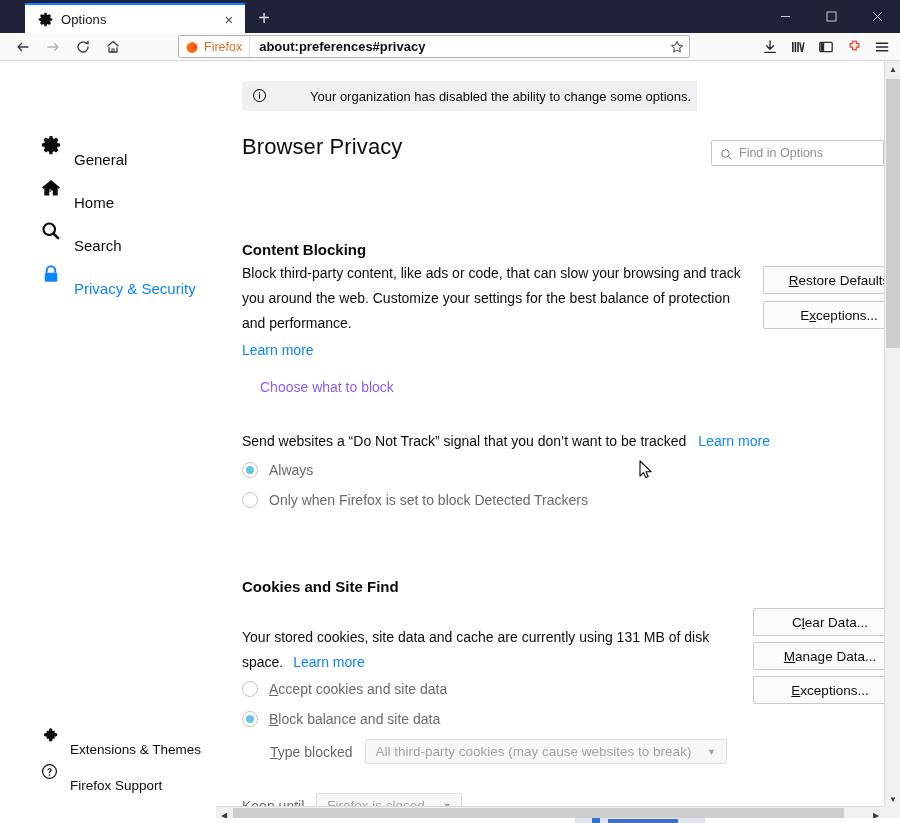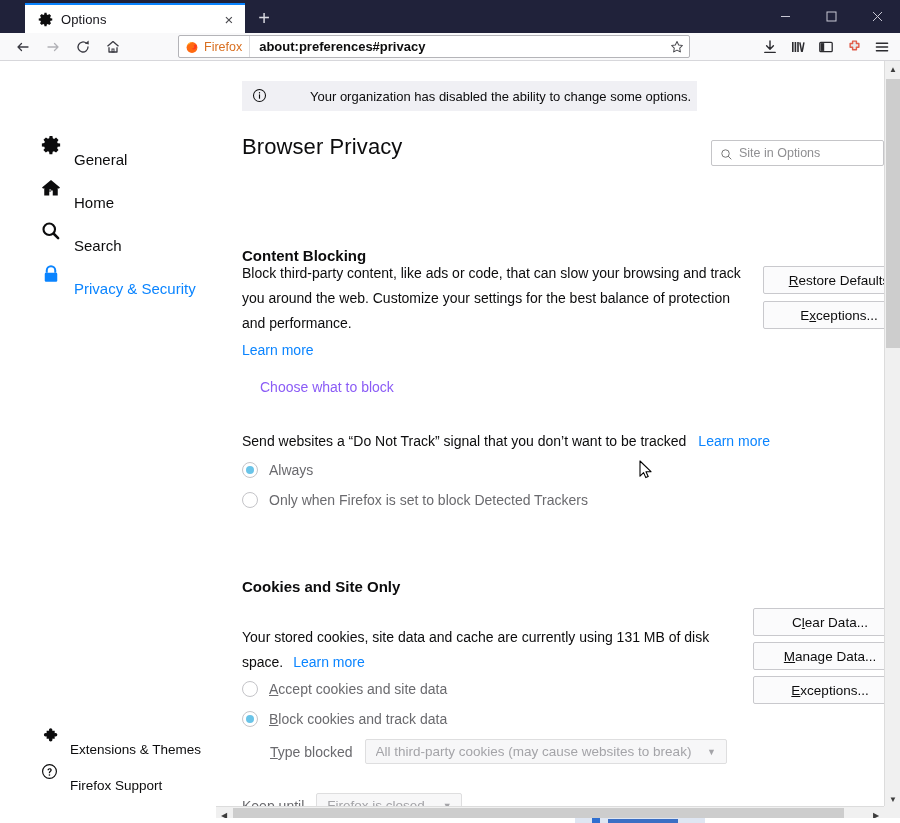--- a/index.html
+++ b/index.html
@@ -222,21 +222,21 @@
     font-size: 15px; font-weight: bold; color: #0c0c0d;
   }
   .body-text {
     font-size: 14px; color: #0c0c0d; line-height: 25px;
   }
   .link {
     font-size: 14px; color: #0a84ff; cursor: pointer;
   }
 
   
-  #cb-head { position: absolute; left: 0; top: 186px; }
+  #cb-head { position: absolute; left: 0; top: 180px; }
   #cb-desc {
     position: absolute; left: 0; top: 200px; width: 515px;
   }
   #cb-learn { position: absolute; left: 0; top: 281px; }
   #cb-choose {
     position: absolute; left: 18px; top: 318px;
     font-size: 14px; color: #8b5cf6;
   }
 
   .pref-btn {
@@ -534,21 +534,21 @@
         <span class="ntext">Your organization has disabled the ability to change some options.</span>
       </div>
 
       <div id="findbox">
         <span class="fmag">
           <svg width="13" height="13" viewBox="0 0 16 16">
               <circle cx="6.8" cy="6.8" r="4.6" fill="none" stroke="currentColor" stroke-width="1.2"></circle>
               <path stroke="currentColor" stroke-width="1.2" stroke-linecap="round" d="M10.3 10.3l3.3 3.3"></path>
             </svg>
         </span>
-        <span class="ftext">Site in Options</span>
+        <span class="ftext">Find in Options</span>
       </div>
 
       <div id="sidebar">
 
         <div class="side-item" style="top:68px">
           <span class="si-icon">
             <svg width="20" height="20" viewBox="0 0 16 16">
                 <path fill="currentColor" d="M8 5.3a2.7 2.7 0 100 5.4 2.7 2.7 0 000-5.4zm0 4a1.3 1.3 0 110-2.6 1.3 1.3 0 010 2.6z"></path>
                 <path fill="currentColor" d="M9.15.7H6.85l-.3 1.85-1.05.45L3.95 1.9 2 3.85l1.1 1.55-.45 1.05L.7 6.85v2.3l1.95.3.45 1.05L1.9 12.05 3.85 14l1.55-1.1 1.05.45.3 1.95h2.3l.3-1.95 1.05-.45L12.05 14 14 12.05l-1.1-1.55.45-1.05 1.95-.3v-2.3l-1.95-.3-.45-1.05L14 3.95 12.05 2l-1.55 1.1-1.05-.45z"></path>
               </svg>
@@ -628,21 +628,21 @@
 
         <div class="radio-row" id="dnt-always">
           <span class="radio checked"></span>
           <span class="rlabel">Always</span>
         </div>
         <div class="radio-row" id="dnt-only">
           <span class="radio"></span>
           <span class="rlabel">Only when Firefox is set to block Detected Trackers</span>
         </div>
 
-        <div class="sec-head" id="ck-head">Cookies and Site Only</div>
+        <div class="sec-head" id="ck-head">Cookies and Site Find</div>
         <div class="body-text" id="ck-desc">
           <span>Your stored cookies, site data and cache are currently using 131 MB of disk</span>
           <span>space.</span>
           <span class="link" style="margin-left:6px">Learn more</span>
         </div>
 
         <div class="pref-btn" id="btn-clear">
             <span>C<u>l</u>ear Data...</span>
           </div>
         <div class="pref-btn" id="btn-manage">
@@ -651,21 +651,21 @@
         <div class="pref-btn" id="btn-ck-exc">
             <span><u>E</u>xceptions...</span>
           </div>
 
         <div class="radio-row" id="ck-accept">
           <span class="radio"></span>
           <span class="rlabel"><u>A</u><span>ccept cookies and site data</span></span>
         </div>
         <div class="radio-row" id="ck-block">
           <span class="radio checked"></span>
-          <span class="rlabel"><u>B</u><span>lock cookies and track data</span></span>
+          <span class="rlabel"><u>B</u><span>lock balance and site data</span></span>
         </div>
 
         <div class="drop-row" id="row-type">
           <span class="drop-label"><u>T</u><span>ype blocked</span></span>
           <div class="dropdown">
             <span class="dval">All third-party cookies (may cause websites to break)</span>
             <span class="darrow">▼</span>
           </div>
         </div>
 

